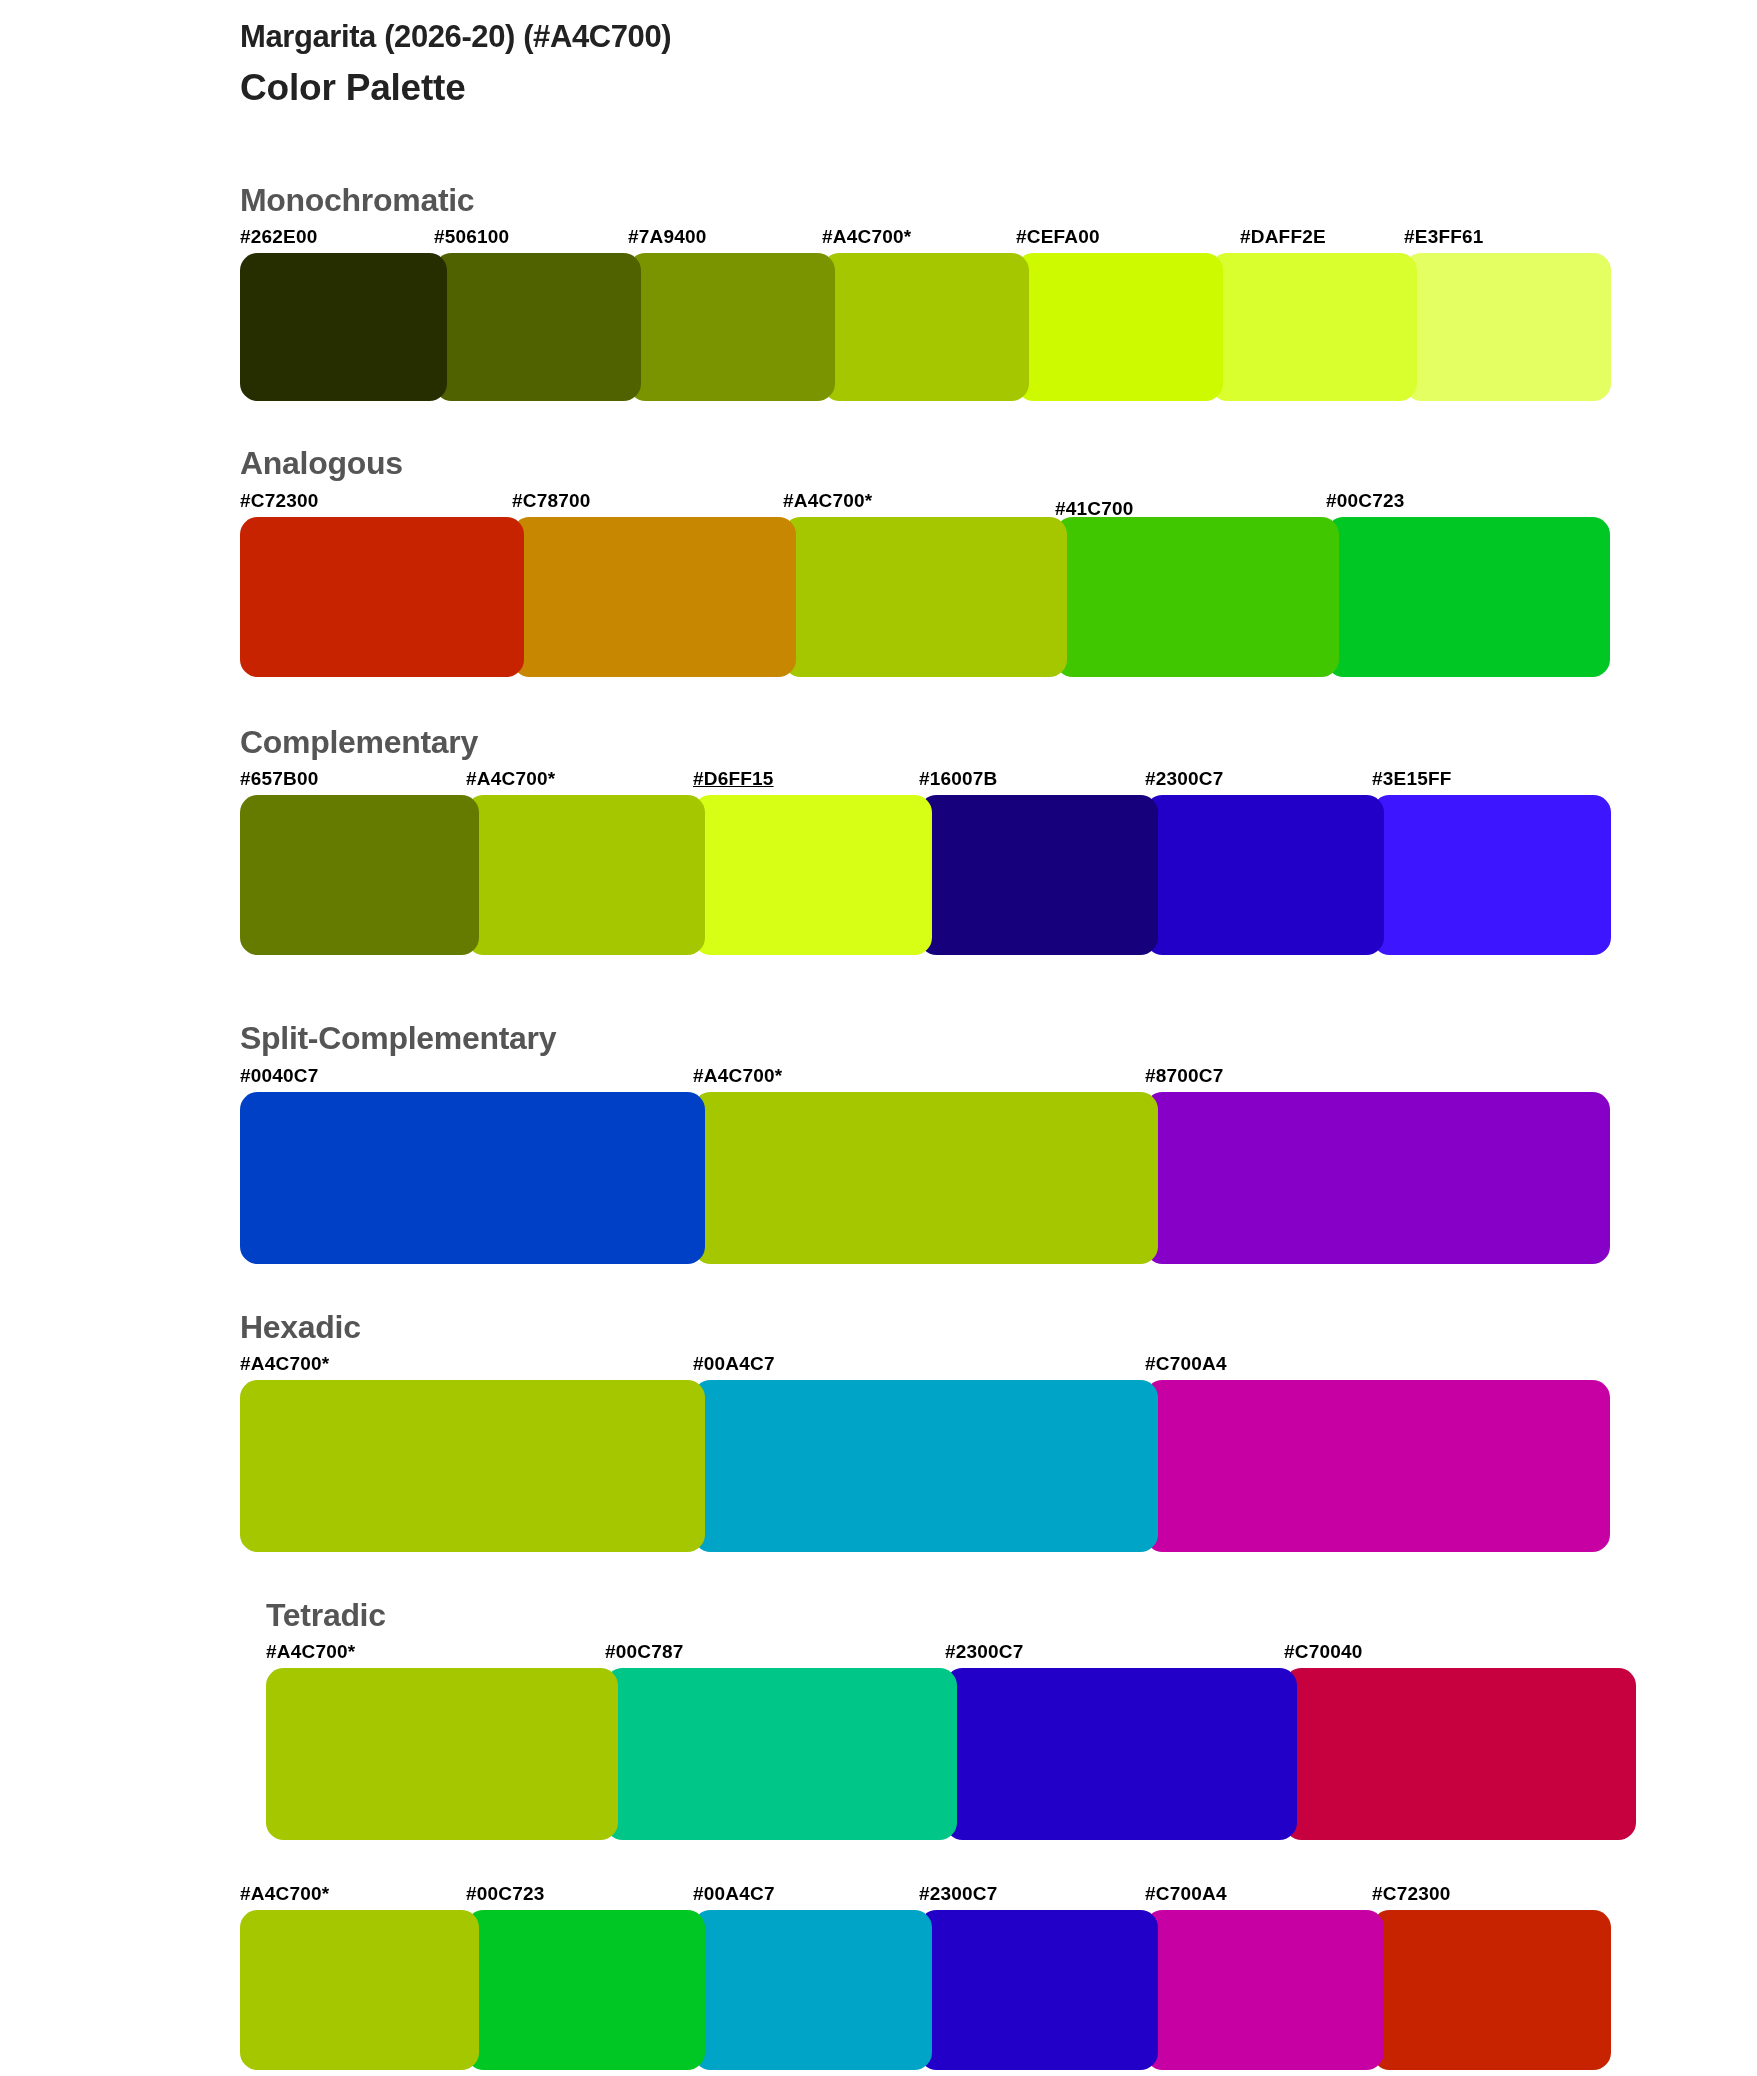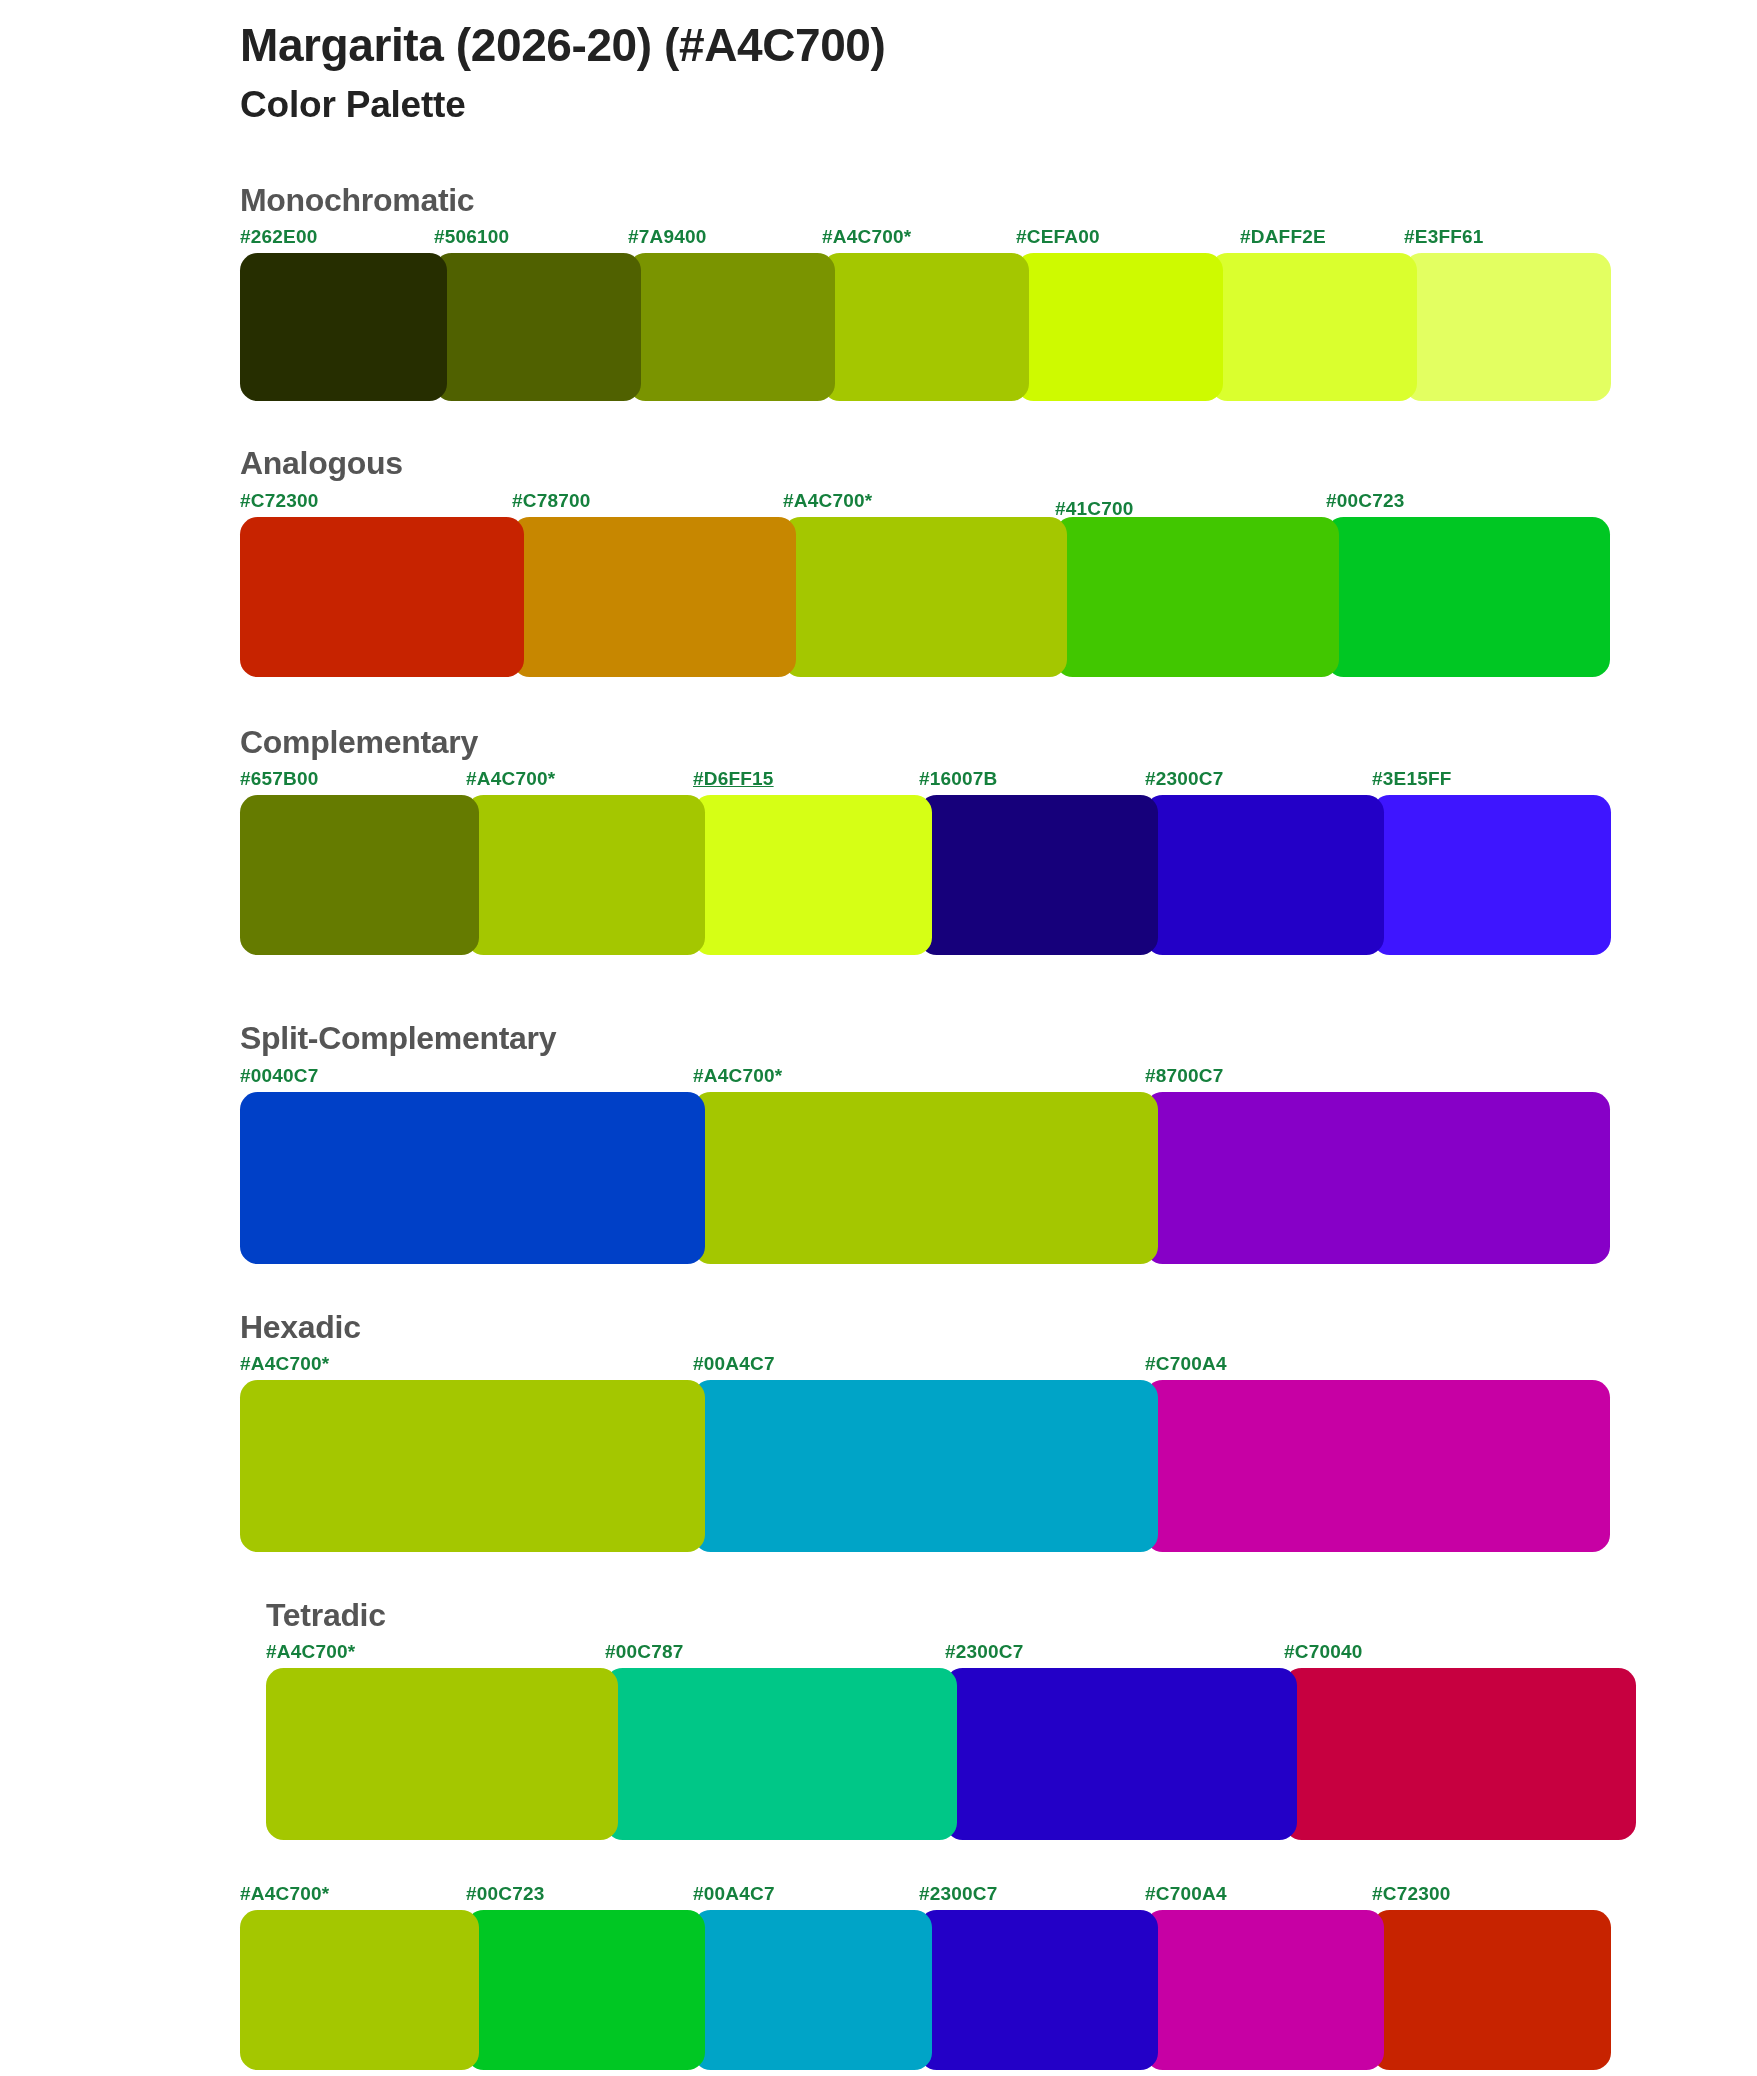--- a/index.html
+++ b/index.html
@@ -23,21 +23,21 @@
   }
 
   
   .header {
     position: absolute;
     left: 240px;
     top: 19px;
     width: 1358px;
   }
   .page-title {
-    font-size: 46px;
+    font-size: 31px;
     font-weight: bold;
     color: #222222;
     letter-spacing: -0.4px;
     line-height: 1.15;
     margin: 0;
     white-space: nowrap;
   }
   .page-subtitle {
     font-size: 37px;
     font-weight: bold;
@@ -72,21 +72,21 @@
   .labels-row {
     position: relative;
     height: 27px;
     width: 100%;
   }
   .hex-label {
     position: absolute;
     top: 0;
     font-size: 19px;
     font-weight: bold;
-    color: #15803d;
+    color: #000000;
     white-space: nowrap;
     letter-spacing: 0.2px;
   }
 
   .swatch-row {
     position: relative;
     width: 100%;
   }
   .swatch {
     position: absolute;

